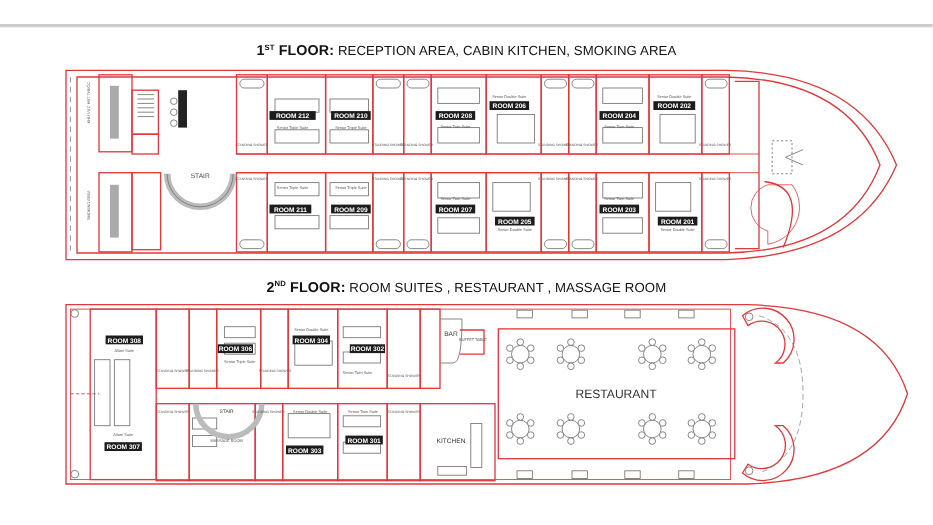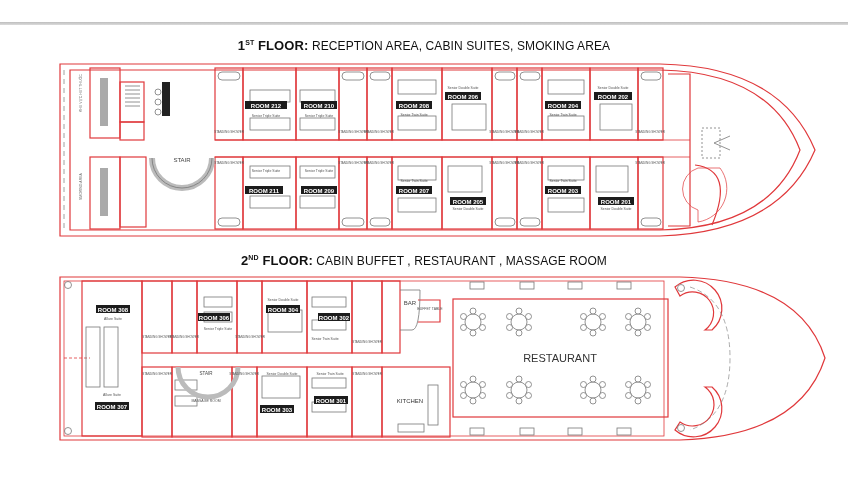--- a/index.html
+++ b/index.html
@@ -14,21 +14,21 @@
   .plan{position:absolute;left:0;}
 </style>
 </head>
 <body>
 
 <div class="topbar"></div>
 <div class="topline"></div>
 
 <div class="title" style="top:38px;">
   <b><span>1</span><sup>ST</sup> <span>FLOOR:</span></b>
-  <span class="sub">RECEPTION AREA, CABIN SUITES, SMOKING AREA</span>
+  <span class="sub">RECEPTION AREA, CABIN KITCHEN, SMOKING AREA</span>
 </div>
 
 <svg class="plan" style="top:0" width="848" height="477" viewBox="0 0 848 477">
   <g fill="none" stroke="#e0383b" stroke-width="1.2">
 
     <path d="M60 64 L660 64 Q780 66 815 150 Q780 232 660 236 L60 236 Z"></path>
     <path d="M70 70 L660 70 Q770 72 800 150 Q770 228 660 230 L70 230 Z"></path>
 
     <rect x="90" y="68" width="30" height="70"></rect>
     <rect x="120" y="82" width="24" height="40"></rect>
@@ -178,21 +178,21 @@
     <text x="529" y="164">STANDING SHOWER</text>
     <text x="650" y="164">STANDING SHOWER</text>
   </g>
   <text x="182" y="162" font-size="6" fill="#444" text-anchor="middle">STAIR</text>
   <text transform="translate(82,112) rotate(-90)" font-size="3.5" fill="#666">KHU VỰC HÚT THUỐC</text>
   <text transform="translate(82,200) rotate(-90)" font-size="3.5" fill="#666">SMOKING AREA</text>
 </svg>
 
 <div class="title" style="top:253px;">
   <b><span>2</span><sup>ND</sup> <span>FLOOR:</span></b>
-  <span class="sub">CABIN BUFFET , RESTAURANT , MASSAGE ROOM</span>
+  <span class="sub">ROOM SUITES , RESTAURANT , MASSAGE ROOM</span>
 </div>
 
 <svg class="plan" style="top:0" width="848" height="477" viewBox="0 0 848 477">
   <g fill="none" stroke="#e0383b" stroke-width="1.2">
     <path d="M60 277 L680 277 Q800 280 825 358 Q800 436 680 440 L60 440 Z"></path>
     <rect x="64" y="281" width="600" height="155" stroke-width="0.8"></rect>
 
     <rect x="82" y="281" width="60" height="155"></rect>
 
     <rect x="142" y="281" width="30" height="72"></rect>

